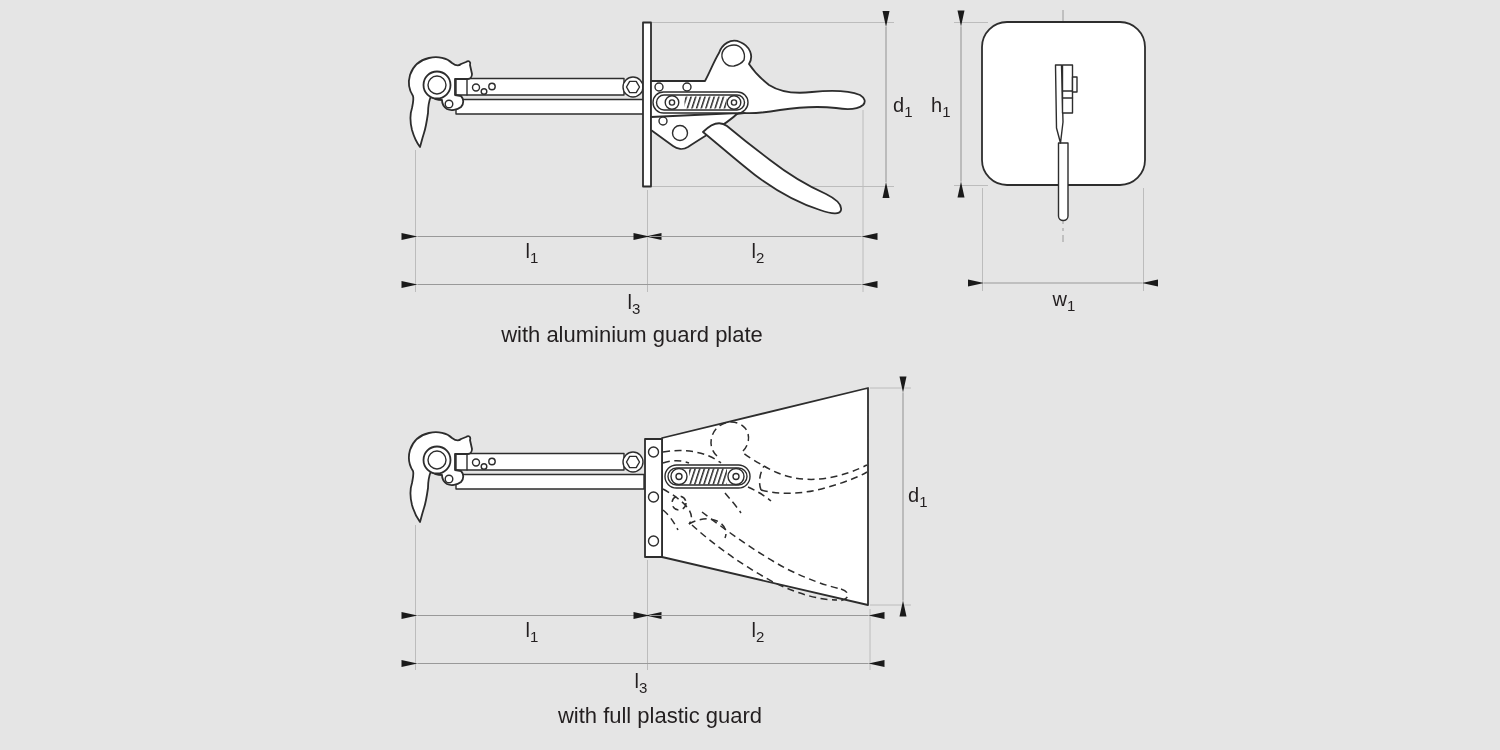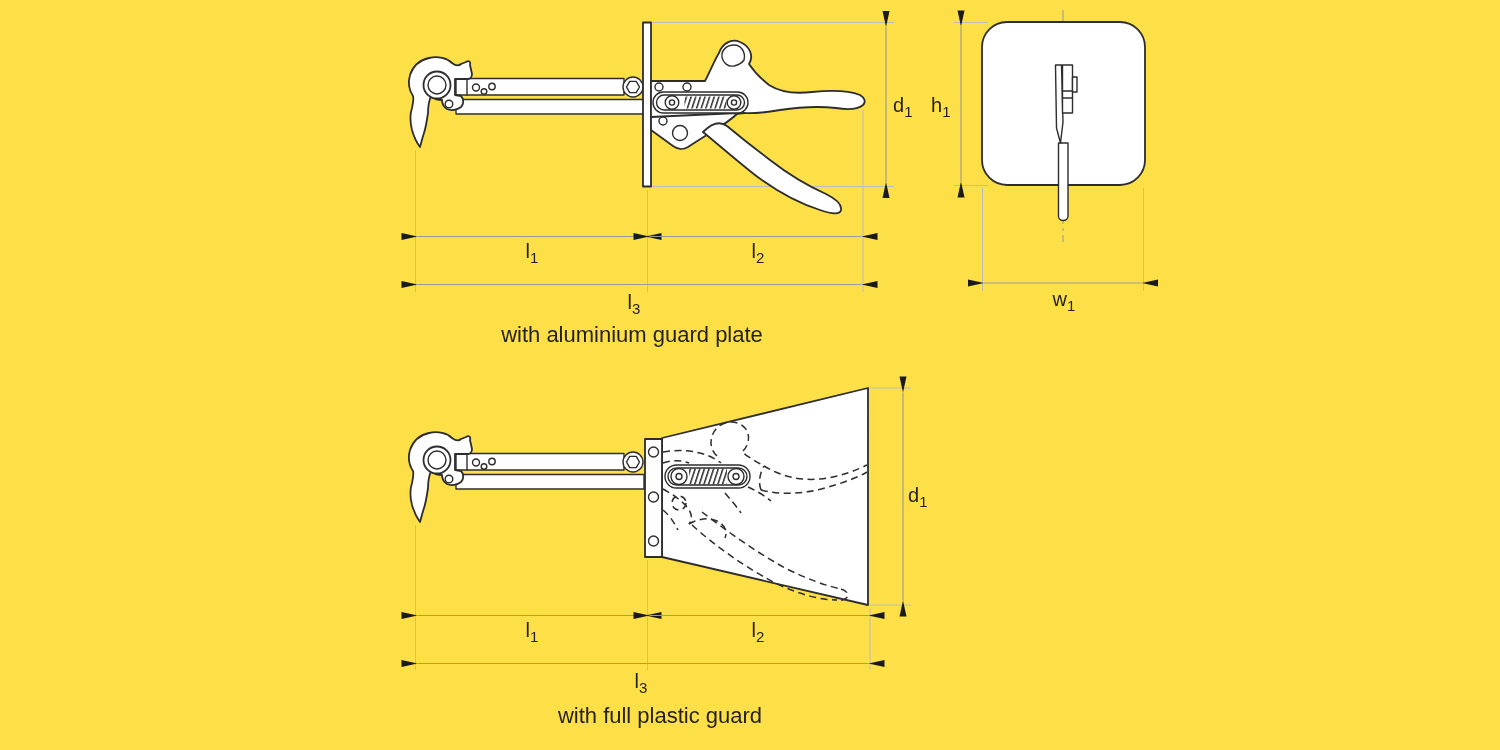--- a/index.html
+++ b/index.html
@@ -1,16 +1,16 @@
 <!DOCTYPE html>
 <html><head>
 <meta charset="utf-8">
 <style>
   html,body{margin:0;padding:0;background:#ffffff;}
-  .canvas{position:relative;width:1500px;height:750px;background:#fde047;overflow:hidden;}
+  .canvas{position:relative;width:1500px;height:750px;background:#e5e5e5;overflow:hidden;}
   svg{display:block;}
   svg text{font-family:"Liberation Sans","DejaVu Sans",sans-serif;fill:#231f20;}
   .dim-label{font-size:20px;}
   .dim-label .sub{font-size:15px;}
   .caption{font-size:22px;}
   .outline{fill:#ffffff;stroke:#2d2d2d;stroke-width:1.8;stroke-linejoin:round;stroke-linecap:round;}
   .outline-thin{fill:#ffffff;stroke:#2d2d2d;stroke-width:1.4;stroke-linejoin:round;}
   .detail{fill:none;stroke:#2d2d2d;stroke-width:1.4;stroke-linejoin:round;stroke-linecap:round;}
   .dashed{fill:none;stroke:#2d2d2d;stroke-width:1.5;stroke-dasharray:7 4.5;stroke-linecap:butt;}
   .dim{fill:none;stroke:#999999;stroke-width:1.1;}

